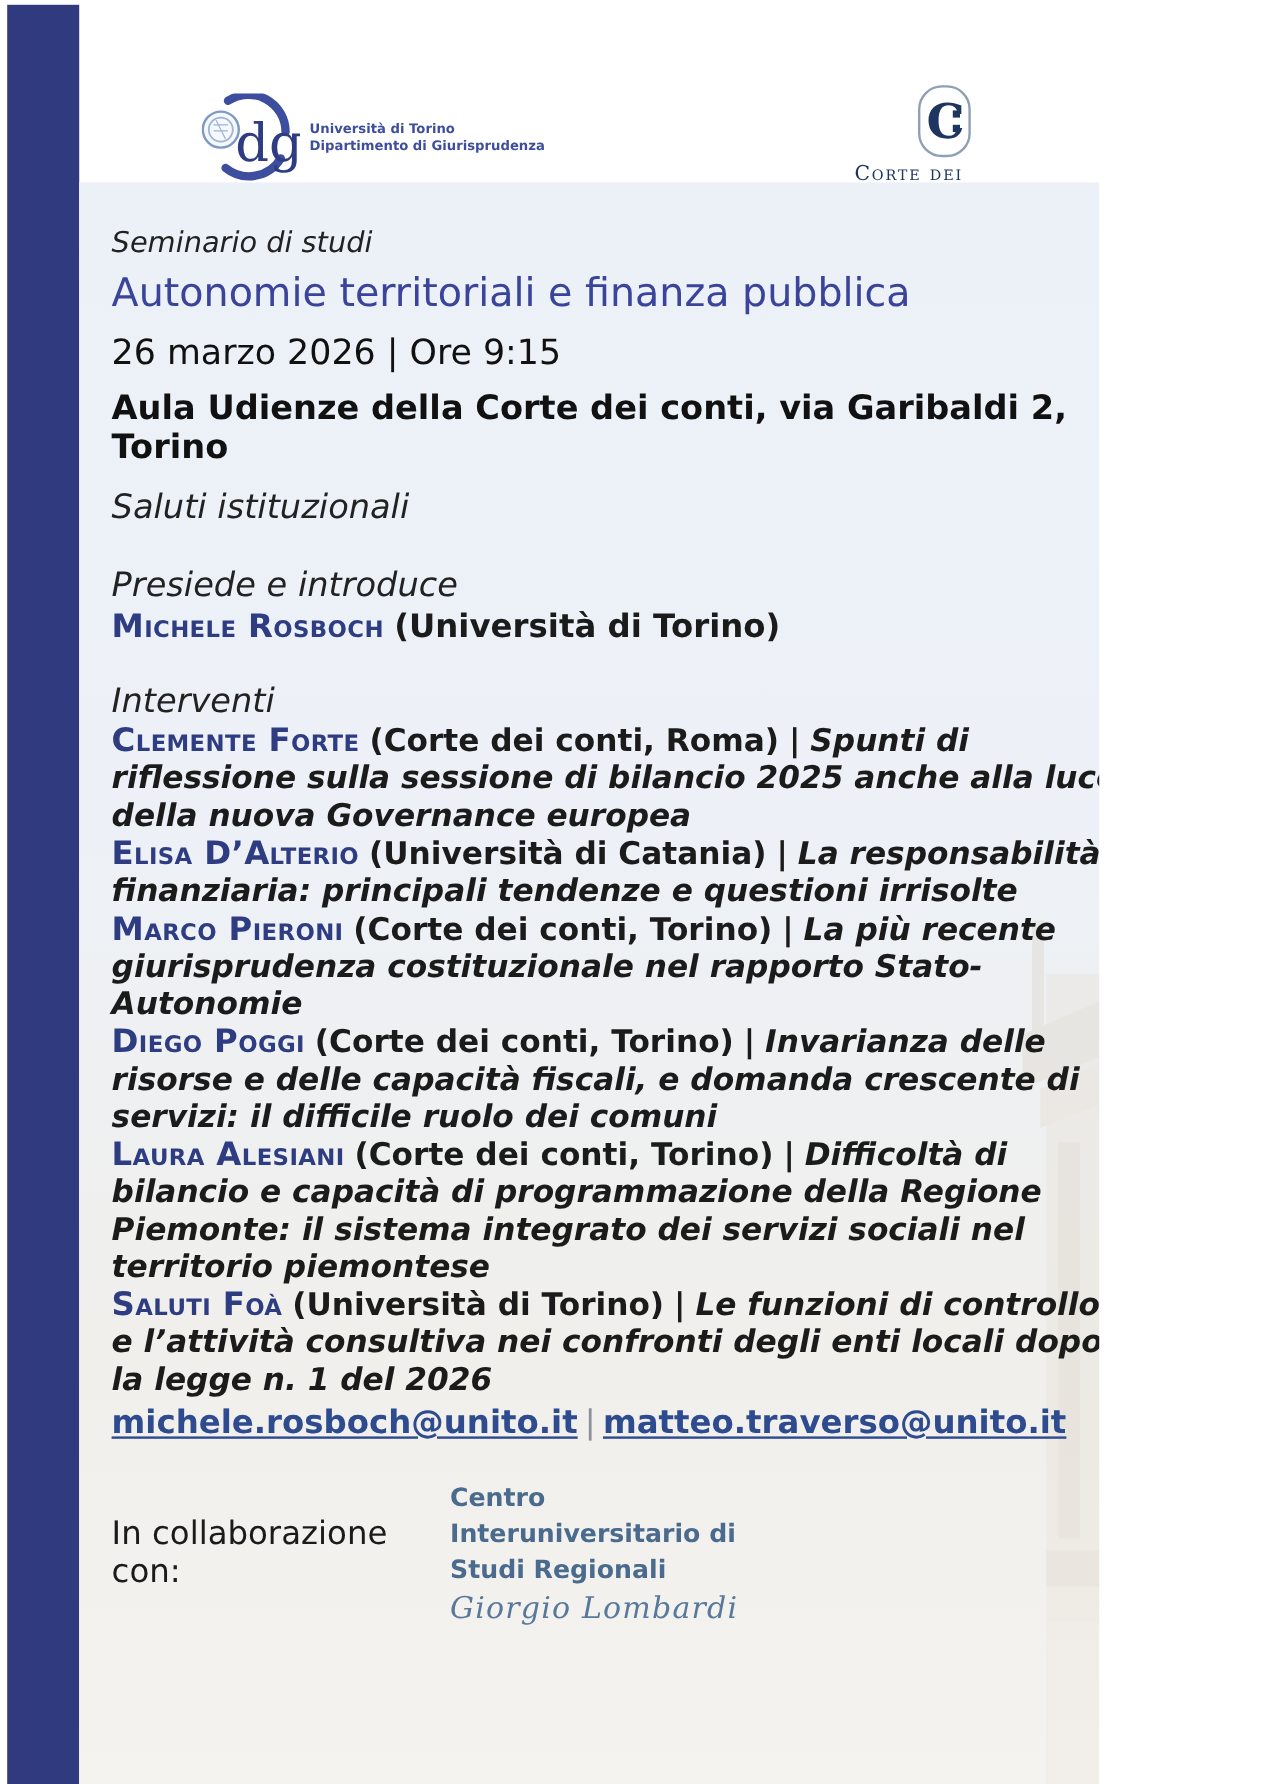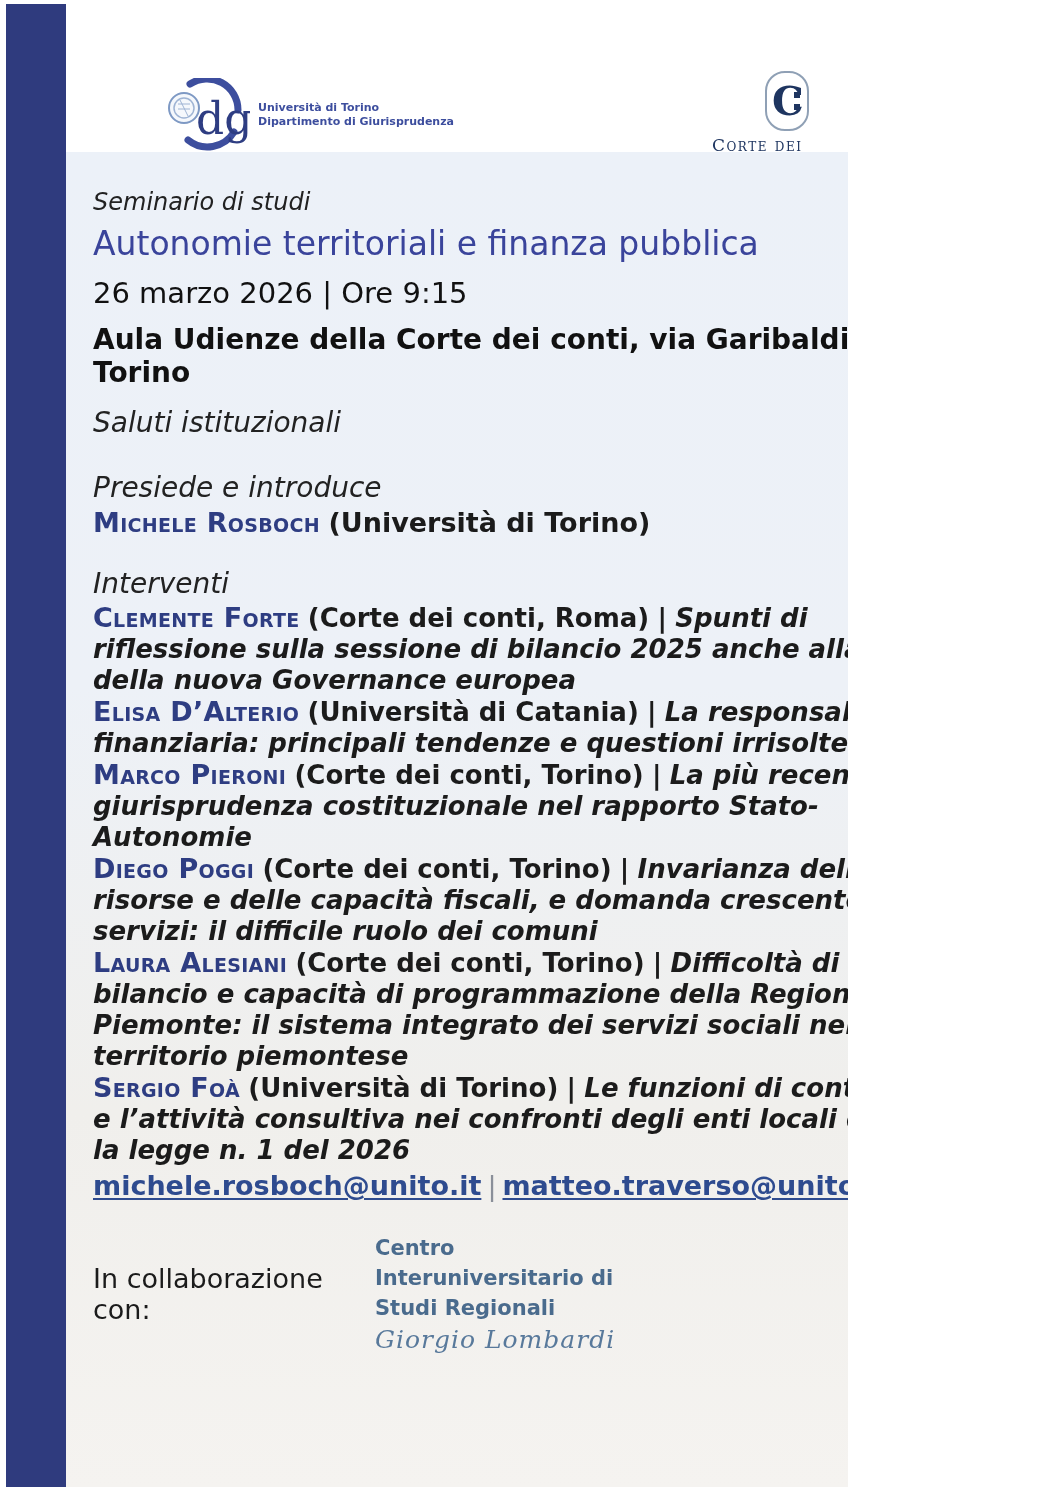--- a/index.html
+++ b/index.html
@@ -1,18 +1,18 @@
 <!DOCTYPE html>
 <html><head>
 <meta charset="utf-8">
 <style>
   html,body{margin:0;padding:0;background:#ffffff;}
   #flyer{
     position:relative;
-    width:848px;height:1487px;
+    width:916px;height:1487px;
     background:#ffffff;
     overflow:hidden;
     font-family:"DejaVu Sans", sans-serif;
     color:#1b1b1b;
   }
   
   .side-bar{
     position:absolute;left:6px;top:4px;width:60px;height:1483px;
     background:#2F3B7E;
   }
@@ -177,21 +177,21 @@
           </p>
 
           <p class="speaker">
             <span class="sp-name">Laura Alesiani</span>
             <span class="sp-aff">(Corte dei conti, Torino)</span>
             <span class="sp-sep">|</span>
             <span class="sp-title">Difficoltà di bilancio e capacità di programmazione della Regione Piemonte: il sistema integrato dei servizi sociali nel territorio piemontese</span>
           </p>
 
           <p class="speaker">
-            <span class="sp-name">Sergio Foà</span>
+            <span class="sp-name">Saluti Foà</span>
             <span class="sp-aff">(Università di Torino)</span>
             <span class="sp-sep">|</span>
             <span class="sp-title">Le funzioni di controllo e l’attività consultiva nei confronti degli enti locali dopo la legge n. 1 del 2026</span>
           </p>
 
         </div>
       </div>
 
       <p class="email-line">
         <a class="email-link">michele.rosboch@unito.it</a><span class="email-sep">|</span><a class="email-link">matteo.traverso@unito.it</a>

